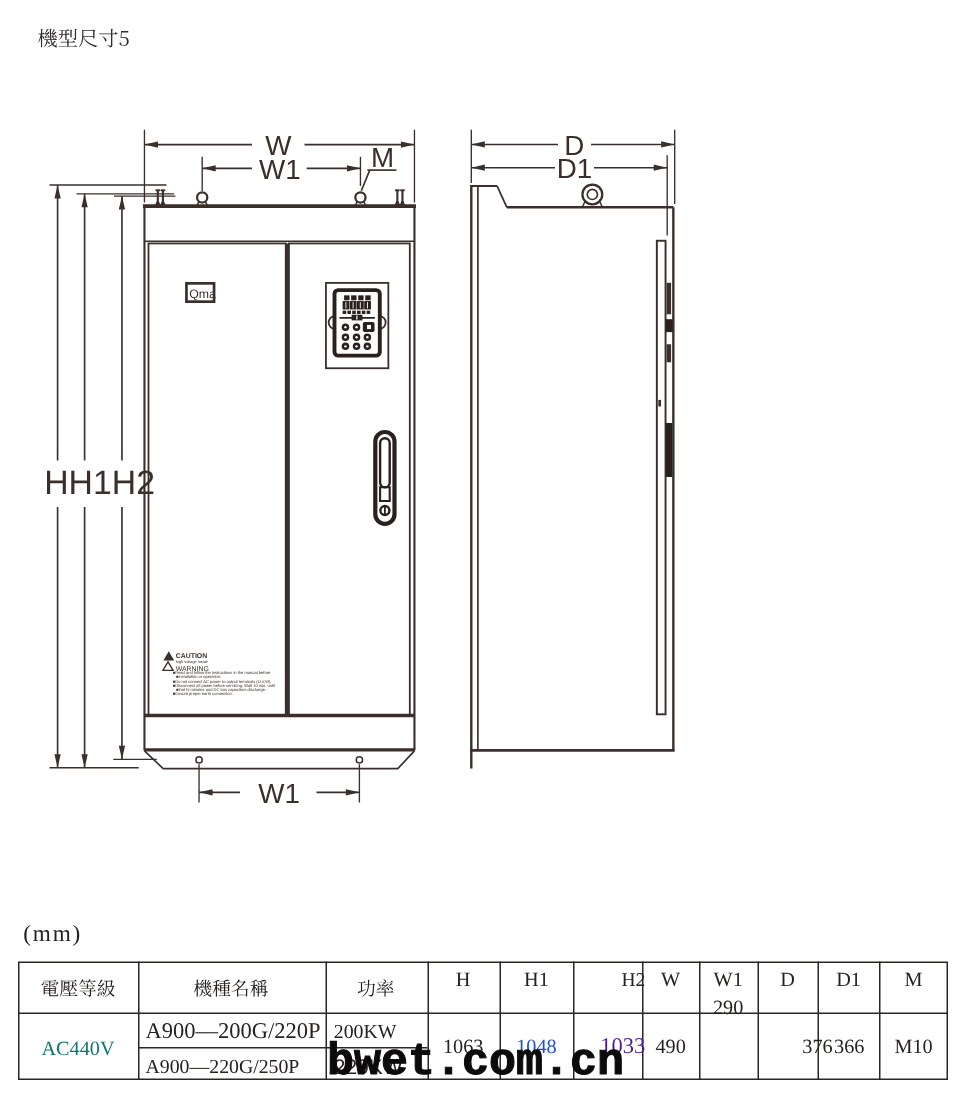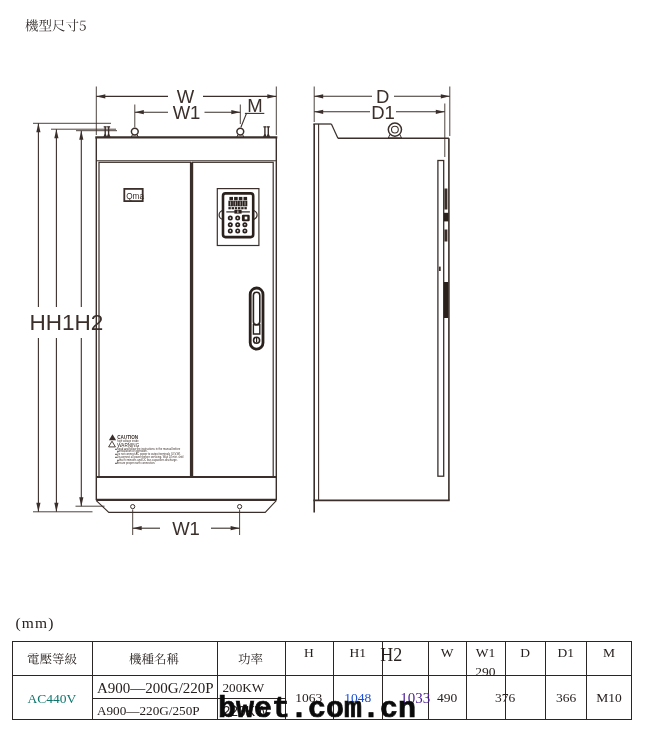--- a/index.html
+++ b/index.html
@@ -348,21 +348,21 @@
   </svg>
 
 <svg style="position:absolute;left:238.4px;top:650.5px;overflow:visible" width="25" height="16">
     <path transform="translate(0,12.5)" d="M10.5 -7.4 11 -7.9 12 -7.1Q11.8 -6.9 11.5 -6.9Q11.4 -5.4 11.3 -4.2Q11.2 -2.9 11.1 -2Q11 -1.1 10.8 -0.5Q10.6 0.1 10.4 0.4Q10.1 0.7 9.7 0.8Q9.4 0.9 8.9 0.9Q8.9 0.7 8.9 0.6Q8.8 0.4 8.7 0.3Q8.6 0.2 8.2 0.1Q7.8 0 7.4 -0L7.4 -0.3Q7.7 -0.2 8.1 -0.2Q8.5 -0.2 8.8 -0.2Q9.1 -0.1 9.2 -0.1Q9.4 -0.1 9.5 -0.2Q9.6 -0.2 9.8 -0.3Q10 -0.5 10.2 -1.5Q10.4 -2.4 10.5 -3.9Q10.6 -5.4 10.7 -7.4ZM0.5 -2.2Q0.9 -2.3 1.8 -2.6Q2.6 -2.8 3.7 -3.2Q4.8 -3.6 6 -4L6 -3.8Q5.2 -3.3 4.1 -2.8Q2.9 -2.2 1.3 -1.5Q1.3 -1.3 1.1 -1.2ZM8.6 -10.2Q8.6 -10.1 8.5 -10Q8.4 -9.9 8.1 -9.9Q8.1 -8.8 8.1 -7.7Q8.1 -6.6 7.9 -5.6Q7.8 -4.6 7.5 -3.7Q7.3 -2.8 6.7 -1.9Q6.2 -1.1 5.4 -0.4Q4.5 0.4 3.3 1L3.2 0.8Q4.5 -0 5.3 -1Q6.1 -1.9 6.5 -2.9Q6.9 -4 7.1 -5.2Q7.3 -6.4 7.3 -7.7Q7.3 -9 7.3 -10.4ZM3.4 -8.7V-2.7L2.6 -2.5V-8.7ZM4.8 -9.4Q4.8 -9.4 4.9 -9.3Q5 -9.2 5.2 -9.1Q5.3 -9 5.5 -8.8Q5.7 -8.7 5.8 -8.5Q5.8 -8.3 5.5 -8.3H0.8L0.7 -8.7H4.2ZM11 -7.4V-7H5L4.9 -7.4Z M21.1 -7.1Q21.1 -7 20.9 -7Q20.7 -6.9 20.4 -7.1L20.8 -7.1Q20.4 -6.8 20 -6.4Q19.5 -6 18.9 -5.6Q18.4 -5.1 17.8 -4.7Q17.2 -4.3 16.6 -4L16.6 -4.2H17Q16.9 -3.9 16.8 -3.7Q16.7 -3.5 16.6 -3.4L16.1 -4.3Q16.1 -4.3 16.3 -4.3Q16.4 -4.4 16.5 -4.4Q17 -4.7 17.5 -5.1Q18 -5.5 18.5 -6Q19 -6.5 19.5 -6.9Q19.9 -7.4 20.1 -7.7ZM16.4 -4.3Q16.8 -4.3 17.5 -4.3Q18.2 -4.4 19 -4.5Q19.9 -4.5 20.7 -4.6L20.8 -4.4Q20.1 -4.3 19 -4Q17.9 -3.8 16.7 -3.6ZM19.3 -8.2Q19.3 -8.1 19.1 -8Q18.9 -7.9 18.6 -8.1L19 -8.1Q18.7 -7.9 18.3 -7.6Q18 -7.3 17.5 -7Q17.1 -6.7 16.7 -6.5L16.7 -6.6H17.1Q17.1 -6.3 17 -6.1Q16.9 -5.9 16.8 -5.9L16.3 -6.7Q16.3 -6.7 16.4 -6.8Q16.5 -6.8 16.6 -6.8Q16.9 -7 17.2 -7.3Q17.6 -7.7 17.9 -8.1Q18.1 -8.4 18.3 -8.7ZM16.5 -6.8Q16.8 -6.7 17.3 -6.7Q17.9 -6.7 18.5 -6.7Q19.1 -6.7 19.8 -6.8V-6.5Q19.5 -6.5 19 -6.4Q18.5 -6.3 17.9 -6.2Q17.4 -6.2 16.8 -6.1ZM23.8 -7.5Q23.7 -7.4 23.6 -7.4Q23.5 -7.3 23.3 -7.4Q22.8 -7 22.3 -6.6Q21.7 -6.3 21.3 -6.1L21.1 -6.2Q21.5 -6.6 21.9 -7.1Q22.3 -7.6 22.7 -8.2ZM19.6 -3.5Q19.5 -3.3 19.5 -3.3Q19.4 -3.2 19.1 -3.2V0.7Q19.1 0.7 19 0.8Q18.9 0.9 18.8 0.9Q18.6 1 18.5 1H18.3V-3.6ZM23 -9.7Q23 -9.7 23.1 -9.6Q23.3 -9.5 23.4 -9.4Q23.6 -9.2 23.8 -9.1Q24 -8.9 24.2 -8.8Q24.1 -8.6 23.8 -8.6H13.5L13.3 -8.9H22.4ZM23.3 -3.1Q23.3 -3.1 23.4 -3Q23.5 -2.9 23.7 -2.7Q23.9 -2.6 24.1 -2.4Q24.3 -2.3 24.5 -2.1Q24.4 -1.9 24.1 -1.9H13.1L13 -2.3H22.7ZM14 -8Q14.6 -7.7 15 -7.5Q15.4 -7.2 15.6 -6.9Q15.8 -6.6 15.9 -6.4Q15.9 -6.1 15.8 -6Q15.7 -5.8 15.5 -5.8Q15.3 -5.7 15.1 -5.9Q15.1 -6.2 14.9 -6.6Q14.6 -7 14.4 -7.3Q14.1 -7.6 13.8 -7.9ZM21 -5.8Q21.9 -5.6 22.5 -5.3Q23.1 -5.1 23.4 -4.8Q23.8 -4.5 23.9 -4.2Q24.1 -3.9 24 -3.7Q24 -3.5 23.8 -3.5Q23.7 -3.4 23.4 -3.5Q23.2 -3.9 22.8 -4.3Q22.3 -4.7 21.8 -5Q21.3 -5.4 20.9 -5.6ZM19.6 -5.6Q20.3 -5.3 20.7 -5Q21 -4.7 21.2 -4.4Q21.4 -4.1 21.4 -3.9Q21.4 -3.7 21.3 -3.5Q21.2 -3.3 21 -3.3Q20.8 -3.3 20.6 -3.5Q20.6 -3.8 20.4 -4.2Q20.2 -4.6 20 -4.9Q19.7 -5.3 19.5 -5.5ZM13.2 -4Q13.5 -4.1 14.1 -4.4Q14.7 -4.7 15.4 -5Q16.1 -5.4 16.8 -5.8L16.9 -5.6Q16.4 -5.3 15.7 -4.7Q15 -4.1 14.1 -3.5Q14 -3.2 13.9 -3.1ZM17.8 -10.6Q18.4 -10.4 18.7 -10.2Q19.1 -10 19.2 -9.8Q19.4 -9.5 19.4 -9.3Q19.4 -9.1 19.3 -9Q19.2 -8.8 19 -8.8Q18.8 -8.8 18.6 -9Q18.6 -9.4 18.3 -9.8Q18 -10.2 17.7 -10.5Z" fill="#27211f"></path>
   </svg>
 
 <div style="position:absolute;left:283.75px;top:645px;width:50px;text-align:center;font-family:'Liberation Serif',serif;font-size:13.5px;color:#27211f">H</div>
 
 <div style="position:absolute;left:332.65px;top:645px;width:50px;text-align:center;font-family:'Liberation Serif',serif;font-size:13.5px;color:#27211f">H1</div>
 
-<div style="position:absolute;left:380.2px;top:645px;width:50px;text-align:left;font-family:'Liberation Serif',serif;font-size:18px;color:#27211f">H2</div>
+<div style="position:absolute;left:380.2px;top:645px;width:50px;text-align:right;font-family:'Liberation Serif',serif;font-size:13px;color:#27211f">H2</div>
 
 <div style="position:absolute;left:422.05px;top:645px;width:50px;text-align:center;font-family:'Liberation Serif',serif;font-size:13.5px;color:#27211f">W</div>
 
 <div style="position:absolute;left:460.45000000000005px;top:645px;width:50px;text-align:center;font-family:'Liberation Serif',serif;font-size:13.5px;color:#27211f">W1</div>
 
 <div style="position:absolute;left:500.0px;top:645px;width:50px;text-align:center;font-family:'Liberation Serif',serif;font-size:13.5px;color:#27211f">D</div>
 
 <div style="position:absolute;left:540.7px;top:645px;width:50px;text-align:center;font-family:'Liberation Serif',serif;font-size:13.5px;color:#27211f">D1</div>
 
 <div style="position:absolute;left:584.1px;top:645px;width:50px;text-align:center;font-family:'Liberation Serif',serif;font-size:13.5px;color:#27211f">M</div>
@@ -370,21 +370,21 @@
 <div style="position:absolute;left:283.75px;top:690px;width:50px;text-align:center;font-family:'Liberation Serif',serif;font-size:13.5px;color:#27211f">1063</div>
 
 <div style="position:absolute;left:332.65px;top:690px;width:50px;text-align:center;font-family:'Liberation Serif',serif;font-size:13.5px;color:#1d4ed8">1048</div>
 
 <div style="position:absolute;left:380.2px;top:690px;width:50px;text-align:right;font-family:'Liberation Serif',serif;font-size:15px;color:#4c1d95">1033</div>
 
 <div style="position:absolute;left:422.05px;top:690px;width:50px;text-align:center;font-family:'Liberation Serif',serif;font-size:13.5px;color:#27211f">490</div>
 
 <div style="position:absolute;left:460.45000000000005px;top:664px;width:50px;text-align:center;font-family:'Liberation Serif',serif;font-size:13.5px;color:#27211f">290</div>
 
-<div style="position:absolute;left:480px;top:690px;width:50px;text-align:center;font-family:'Liberation Serif',serif;font-size:13.5px;color:#27211f">376</div>
+<div style="position:absolute;left:520px;top:690px;width:50px;text-align:center;font-family:'Liberation Serif',serif;font-size:13.5px;color:#27211f">376</div>
 
 <div style="position:absolute;left:556px;top:690px;width:50px;font-family:'Liberation Serif',serif;font-size:13.5px;color:#27211f">366</div>
 
 <div style="position:absolute;left:584.1px;top:690px;width:50px;text-align:center;font-family:'Liberation Serif',serif;font-size:13.5px;color:#27211f">M10</div>
 
 <div style="position:absolute;left:20px;top:690.5px;width:64px;text-align:center;font-family:'Liberation Serif',serif;font-size:13.5px;color:#0f766e">AC440V</div>
 
 <div style="position:absolute;left:97px;top:679.5px;font-family:'Liberation Serif',serif;font-size:15px;color:#27211f">A900—200G/220P</div>
 
 <div style="position:absolute;left:97px;top:702.5px;font-family:'Liberation Serif',serif;font-size:13.2px;color:#27211f">A900—220G/250P</div>

